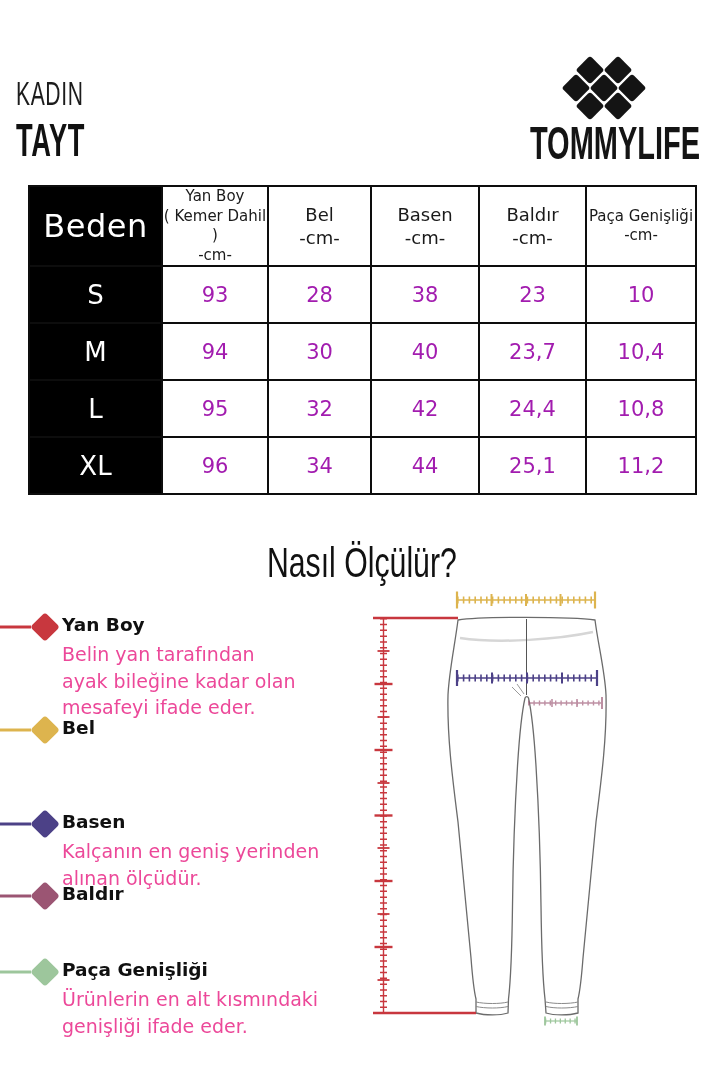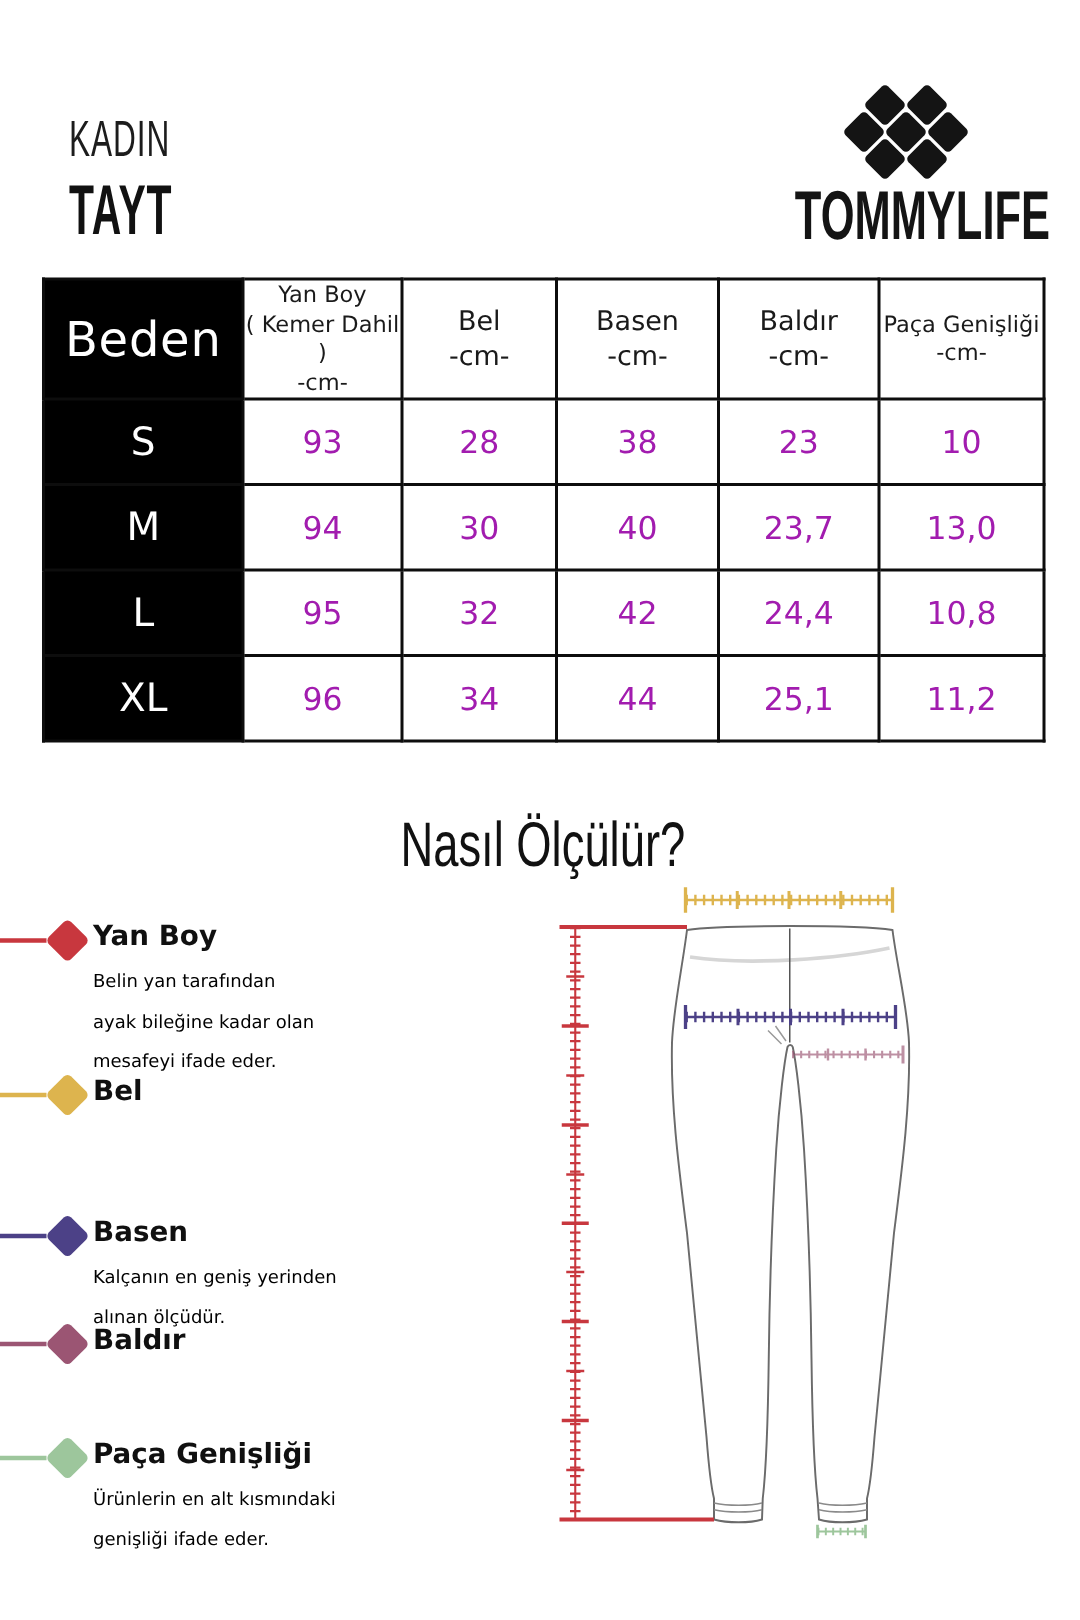--- a/index.html
+++ b/index.html
@@ -2,21 +2,21 @@
 <html><head>
 <meta charset="utf-8">
 <style>
   html,body{margin:0;padding:0;}
   body{
     width:720px;height:1080px;position:relative;background:#ffffff;
     font-family:"DejaVu Sans","Liberation Sans",sans-serif;color:#1a1a1a;
     overflow:hidden;
   }
   
-  .brand-left{position:absolute;left:46px;top:76px;}
+  .brand-left{position:absolute;left:16px;top:76px;}
   .cat{display:inline-block;font-family:"Liberation Sans",sans-serif;
        font-size:34px;font-weight:400;color:#1c1c1c;letter-spacing:1px;
        transform:scaleX(0.62);transform-origin:left center;line-height:1;}
   .prod{display:block;margin-top:6px;text-decoration:underline;}
   .prod span{display:inline-block;font-family:"Liberation Sans",sans-serif;
        font-size:47px;font-weight:700;color:#111;letter-spacing:1px;
        transform:scaleX(0.58);transform-origin:left center;line-height:1;}
   .brand-right{position:absolute;right:20px;top:120px;text-align:left;}
   .brand-right span{display:inline-block;font-family:"Liberation Sans",sans-serif;
        font-size:46px;font-weight:700;color:#141414;letter-spacing:0px;
@@ -36,21 +36,21 @@
   
   .htm-title{position:absolute;left:12px;top:540px;width:700px;text-align:center;}
   .htm-title span{display:inline-block;font-family:"Liberation Sans",sans-serif;
        font-size:42px;font-weight:400;color:#111;
        transform:scaleX(0.72);transform-origin:center;line-height:1.1;}
   .legend-item{position:absolute;left:0;width:330px;}
   .li-0{top:613px;} .li-1{top:716px;} .li-2{top:810px;} .li-3{top:882px;} .li-4{top:958px;}
   .legend-icon{position:absolute;left:0;top:-3px;}
   .legend-text{margin-left:62px;}
   .legend-title{font-size:18.5px;font-weight:700;color:#101010;line-height:24px;margin-bottom:4px;}
-  .legend-desc{font-size:12px;color:#000000;line-height:26.5px;white-space:pre-line;}
+  .legend-desc{font-size:19px;color:#ec4899;line-height:26.5px;white-space:pre-line;}
   
   .diagram{position:absolute;left:365px;top:588px;}
   .garment{fill:#ffffff;stroke:#6b6b6b;stroke-width:1.3;}
   .seam-waist{fill:none;stroke:#d6d6d6;stroke-width:2.5;}
   .seam-thin{fill:none;stroke:#8a8a8a;stroke-width:1;}
   .center-line{stroke:#555;stroke-width:1;}
   .stitch{stroke:#9a9a9a;stroke-width:1;}
 </style>
 </head>
 <body>
@@ -116,21 +116,21 @@
     <td class="val">38</td>
     <td class="val">23</td>
     <td class="val">10</td>
   </tr>
   <tr class="data">
     <td class="size-cell">M</td>
     <td class="val">94</td>
     <td class="val">30</td>
     <td class="val">40</td>
     <td class="val">23,7</td>
-    <td class="val">13,0</td>
+    <td class="val">10,4</td>
   </tr>
   <tr class="data">
     <td class="size-cell">L</td>
     <td class="val">95</td>
     <td class="val">32</td>
     <td class="val">42</td>
     <td class="val">24,4</td>
     <td class="val">10,8</td>
   </tr>
   <tr class="data">

